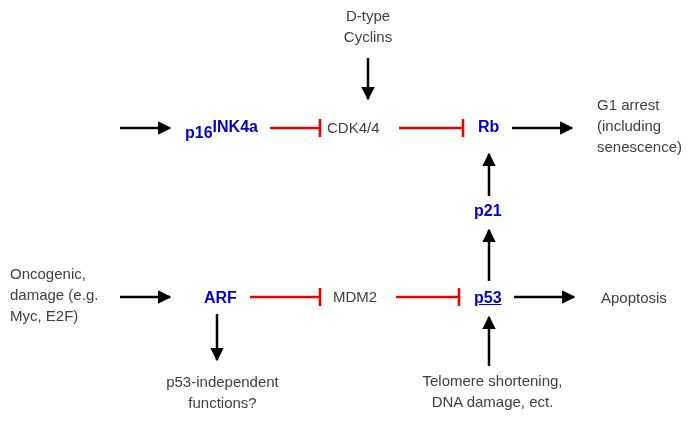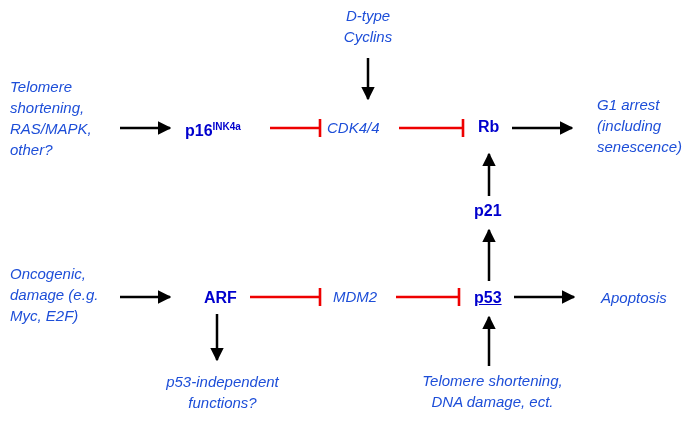--- a/index.html
+++ b/index.html
@@ -20,36 +20,35 @@
   svg.layer {
     position: absolute;
     left: 0;
     top: 0;
     width: 700px;
     height: 424px;
   }
   .label {
     position: absolute;
     font-size: 15px;
-    color: #1d4ed8;
+    color: #404040;
     line-height: 21px;
     white-space: pre-line;
-    font-style: italic;
   }
   .center { text-align: center; }
   .gene {
     position: absolute;
     font-size: 16px;
     font-weight: bold;
     color: var(--gene-blue, #0000cd);
     line-height: 19px;
     white-space: nowrap;
   }
   .gene sup {
-    font-size: 10px;
+    font-size: 16px;
     font-weight: bold;
   }
   .black-line {
     stroke: var(--arrow-black, #000000);
     stroke-width: 2.5;
     fill: none;
   }
   .red-line {
     stroke: var(--inhibit-red, #ee0000);
     stroke-width: 2.6;
@@ -88,24 +87,20 @@
     <line x1="250" y1="297" x2="320" y2="297" class="red-line"></line>
     <line x1="320" y1="288" x2="320" y2="306" class="red-line"></line>
 
     <line x1="396" y1="297" x2="459" y2="297" class="red-line"></line>
     <line x1="459" y1="288" x2="459" y2="306" class="red-line"></line>
   </svg>
 
   <div class="label center" style="left:308px; top:5px; width:120px;">D-type
 Cyclins</div>
 
-  <div class="label" style="left:10px; top:76px; width:120px;">Telomere
-shortening,
-RAS/MAPK,
-other?</div>
 
   <div class="gene" style="left:185px; top:117px;"><span>p16</span><sup>INK4a</sup></div>
 
   <div class="label" style="left:327px; top:118px; line-height:20px;">CDK4/4</div>
 
   <div class="gene" style="left:478px; top:117px;">Rb</div>
 
   <div class="label" style="left:597px; top:94px; width:103px;">G1 arrest
 (including
 senescence)</div>

